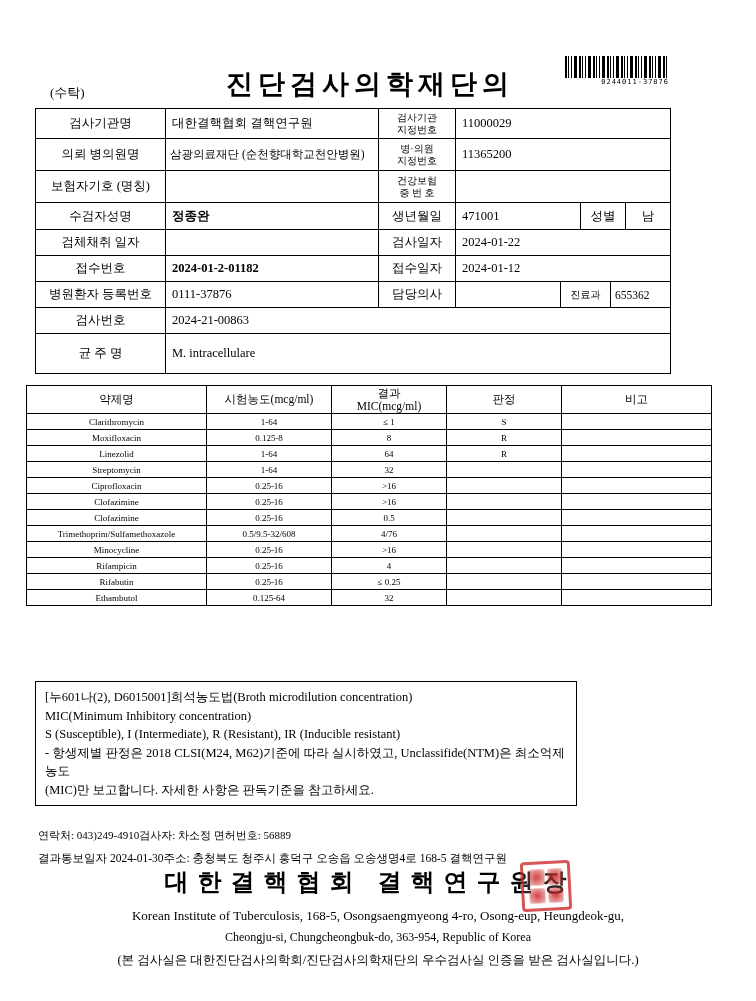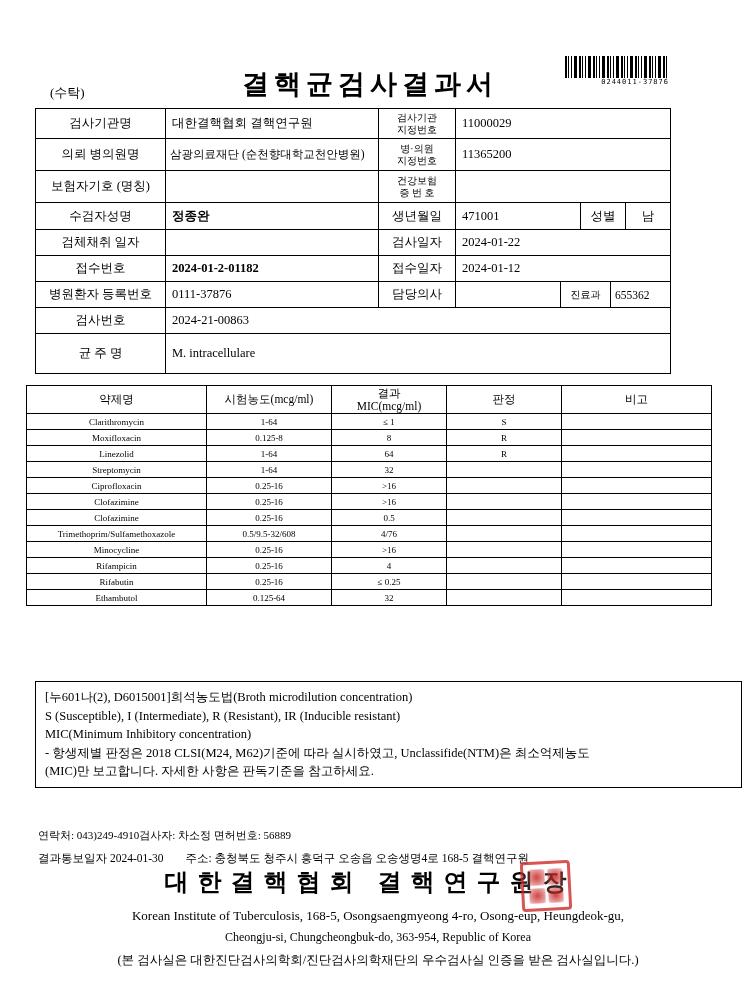--- a/index.html
+++ b/index.html
@@ -40,33 +40,33 @@
     border:1.6px solid #000; font-size:11.5px; font-weight:normal;
     height:28px; white-space:pre-line; line-height:1.1; vertical-align:middle;
   }
   .drug-table td {
     border:1.3px solid #000; font-size:9px; text-align:center;
     height:16px; padding:0 2px; vertical-align:middle;
   }
 
   
   .note-box {
-    position:absolute; left:35px; top:681px; width:707px;
+    position:absolute; left:35px; top:681px; width:542px;
     border:1.6px solid #000; padding:6px 9px;
     font-size:12.5px; line-height:18.5px;
   }
 
   
   .footer-line1 {
     position:absolute; left:38px; top:828px; width:690px;
     display:flex; justify-content:flex-start; font-size:11px;
   }
   .footer-line2 {
     position:absolute; left:38px; top:851px; font-size:11.5px;
-    display:flex; gap:22px;
+    display:flex; 
   }
   .org-line {
     position:absolute; left:0; top:866px; width:740px; text-align:center;
     font-size:24px; font-weight:bold; letter-spacing:9px;
   }
   .seal {
     position:absolute; left:521px; top:861px; width:50px; height:50px;
     border:3px solid rgba(200,30,30,.75); border-radius:4px;
     display:grid; grid-template-columns:1fr 1fr; gap:3px; padding:5px;
     transform:rotate(-3deg); background:rgba(255,240,240,.15);
@@ -76,21 +76,21 @@
     border-radius:2px; filter:blur(.4px);
   }
   .eng1 { position:absolute; left:0; top:908px; width:756px; text-align:center; font-size:13px; }
   .eng2 { position:absolute; left:0; top:930px; width:756px; text-align:center; font-size:12px; }
   .cert { position:absolute; left:0; top:952px; width:756px; text-align:center; font-size:12.5px; }
 </style>
 </head>
 <body>
 
 <div class="consignment">(수탁)</div>
-<div class="doc-title">결핵균검사결과서</div>
+<div class="doc-title">진단검사의학재단의</div>
 
 <div class="barcode-wrap">
   <div class="barcode"></div>
   <div class="barcode-text">0244011-37876</div>
 </div>
 
 <table class="info-table">
   <colgroup>
     <col style="width:130px">
       <col style="width:213px">
@@ -261,22 +261,22 @@
     <td>0.125-64</td>
     <td>32</td>
     <td></td>
     <td></td>
   </tr>
 </tbody>
   </table>
 
 <div class="note-box">
   <div>[누601나(2), D6015001]희석농도법(Broth microdilution concentration)</div>
+  <div>MIC(Minimum Inhibitory concentration)</div>
   <div>S (Susceptible), I (Intermediate), R (Resistant), IR (Inducible resistant)</div>
-  <div>MIC(Minimum Inhibitory concentration)</div>
   <div>- 항생제별 판정은 2018 CLSI(M24, M62)기준에 따라 실시하였고, Unclassifide(NTM)은 최소억제농도</div>
   <div>(MIC)만 보고합니다. 자세한 사항은 판독기준을 참고하세요.</div>
 </div>
 
 <div class="footer-line1">
   <span>연락처: 043)249-4910</span>
   <span>검사자: 차소정  면허번호: 56889</span>
 </div>
 <div class="footer-line2">
   <span>결과통보일자  2024-01-30</span>

